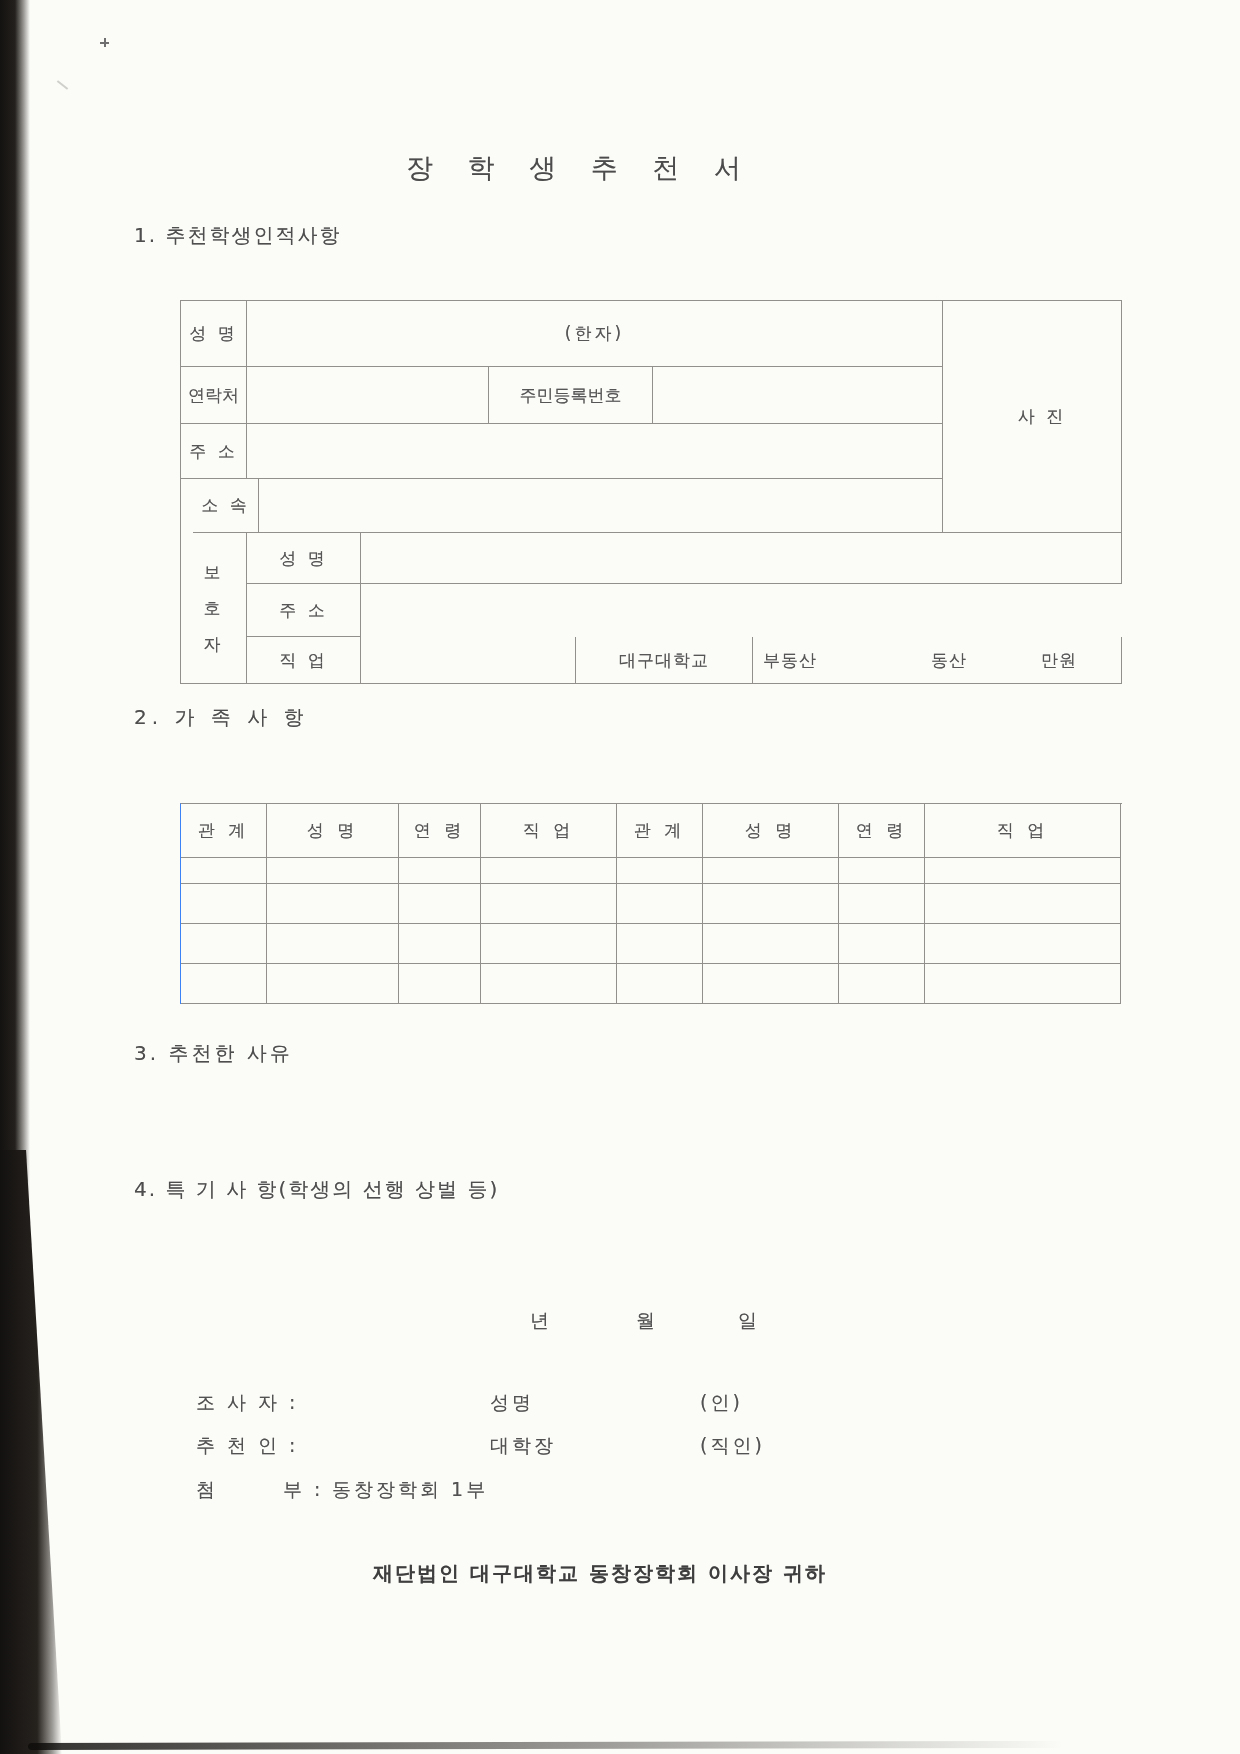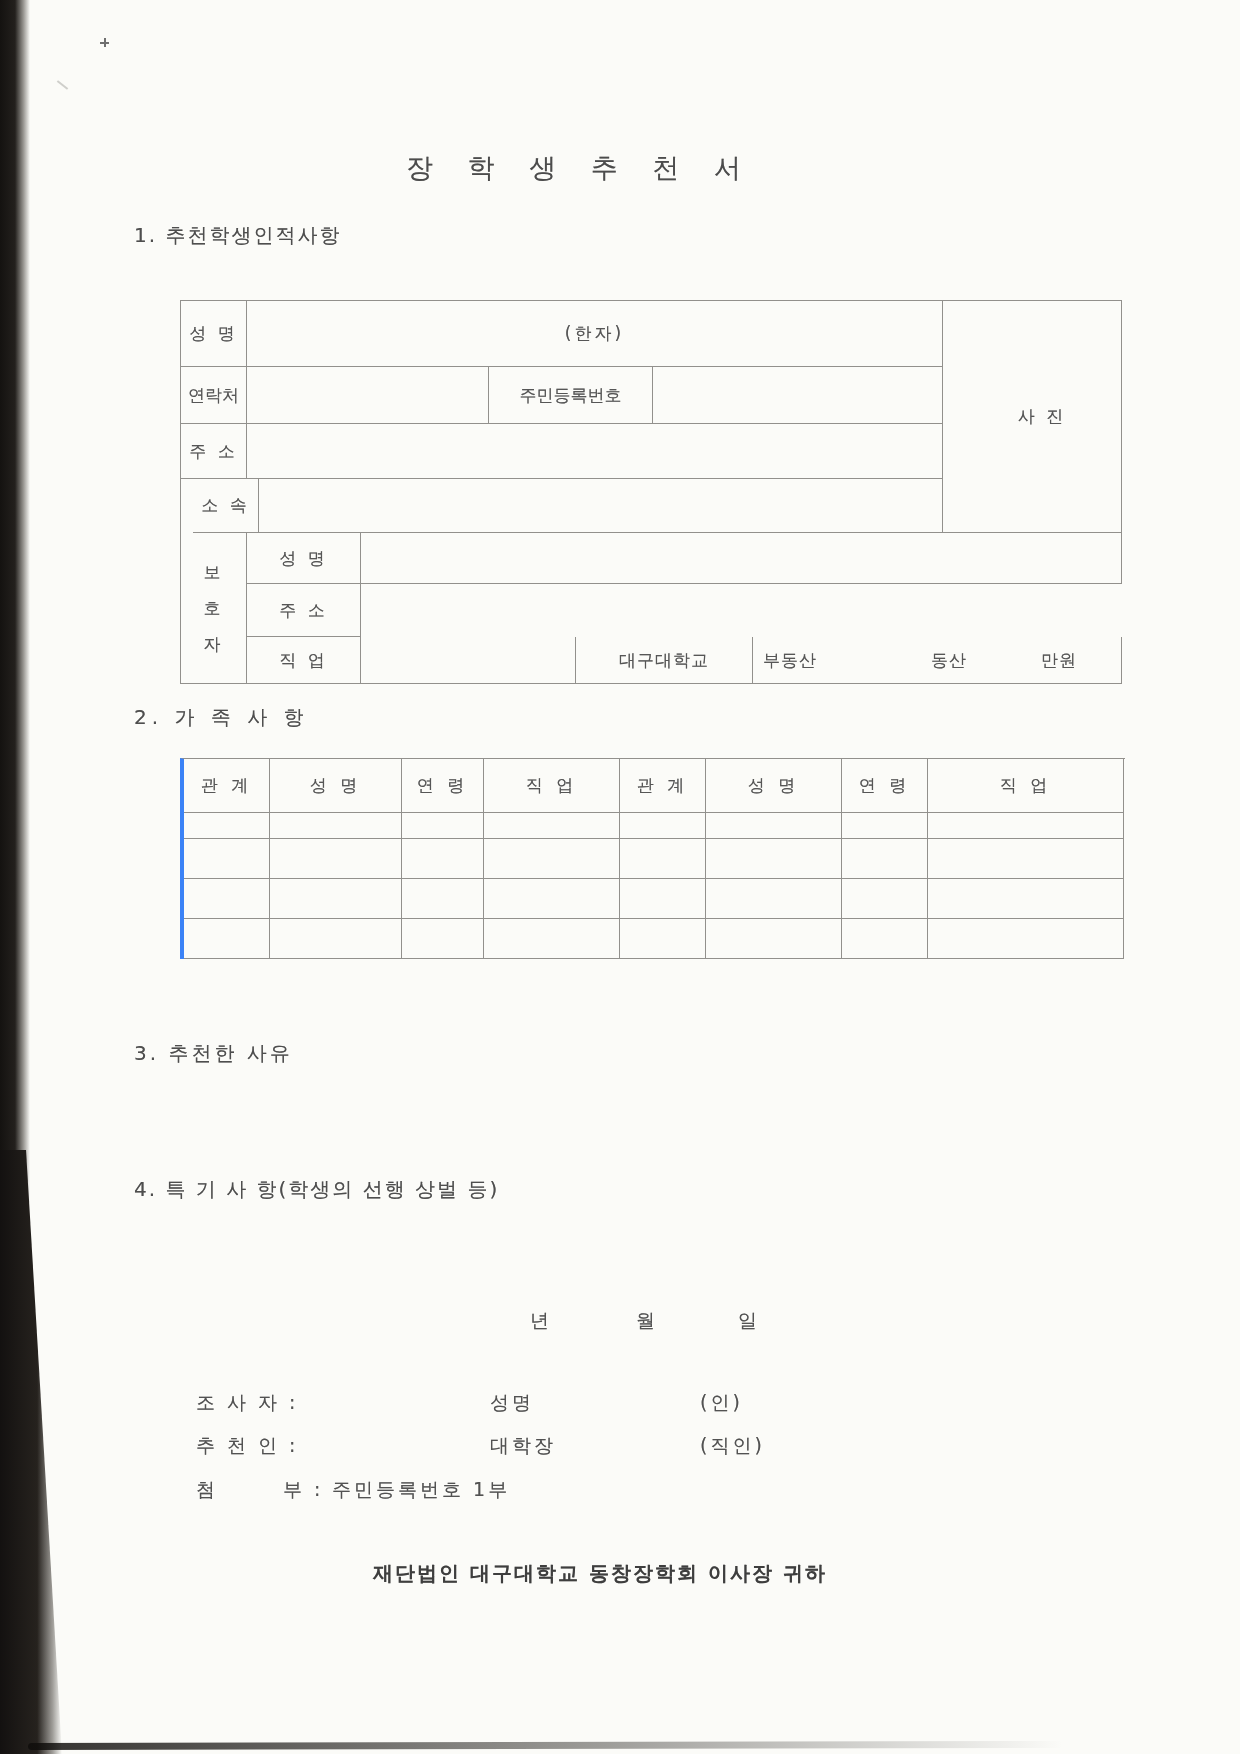--- a/index.html
+++ b/index.html
@@ -43,22 +43,22 @@
     display:flex;align-items:center;justify-content:center;
     font-size:17px;letter-spacing:3px;color:#565656;}
   .t1 .blank{justify-content:flex-start;}
   .photo-cell{letter-spacing:20px;text-indent:20px;}
   .guardian-col{flex-direction:column;gap:13px;letter-spacing:0;}
   .phone-note{position:absolute;left:430px;letter-spacing:2px;}
   .assets-cell span{position:absolute;letter-spacing:1px;}
   .asset-a{left:10px;} .asset-b{left:178px;} .asset-c{left:288px;}
 
   
-  .t2{position:absolute;left:180px;top:758px;width:941px;
-    border-top:1px solid #92908c;border-left:4px solid #3b82f6;
+  .t2{position:absolute;left:180px;top:803px;width:941px;
+    border-top:1px solid #92908c;border-left:1px solid #3b82f6;
     display:grid;grid-template-columns:86px 132px 82px 136px 86px 136px 86px 196px;
     grid-auto-rows:40px;}
   .t2 .hcell,.t2 .dcell{box-sizing:border-box;border-right:1px solid #92908c;border-bottom:1px solid #92908c;
     display:flex;align-items:center;justify-content:center;
     font-size:17px;letter-spacing:4px;color:#565656;}
   .t2 .hcell{height:54px;}
 
   
   .date-line span{position:absolute;top:1308px;font-size:19px;color:#535353;}
   .dl-year{left:530px;} .dl-month{left:636px;} .dl-day{left:738px;}
@@ -179,18 +179,18 @@
     <span class="r1 sig-seal">(인)</span>
   </div>
   <div class="sig-row">
     <span class="r2 sig-label">추 천 인 :</span>
     <span class="r2 sig-name">대학장</span>
     <span class="r2 sig-seal">(직인)</span>
   </div>
   <div class="sig-row">
     <span class="r3 att-a">첨</span>
     <span class="r3 att-b">부 :</span>
-    <span class="r3 att-v">주민등록번호 1부</span>
+    <span class="r3 att-v">동창장학회 1부</span>
   </div>
 
   <div class="doc-footer">재단법인 대구대학교 동창장학회 이사장 귀하</div>
 
 </div>
 
 </body></html>

